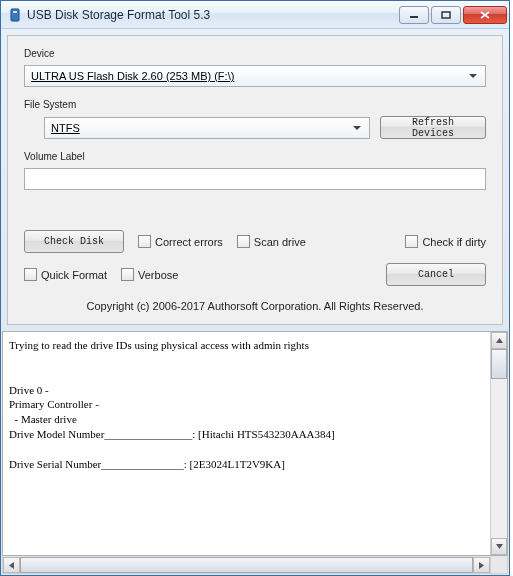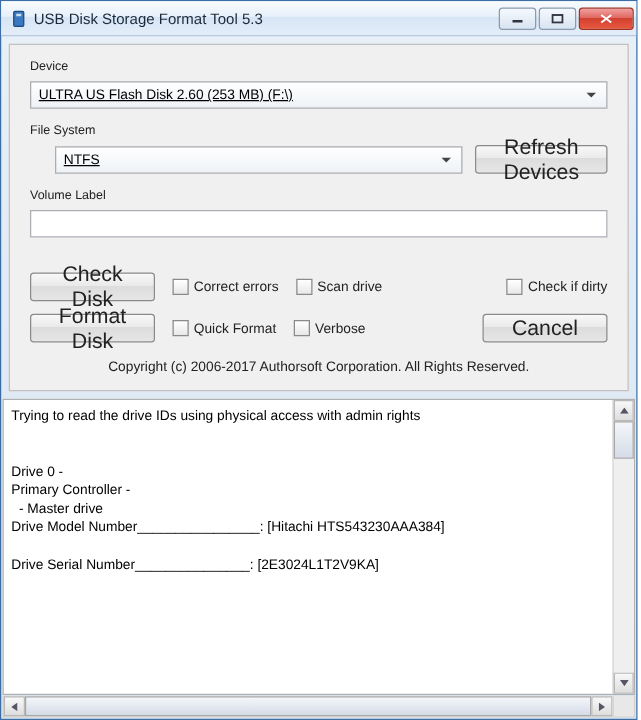--- a/index.html
+++ b/index.html
@@ -64,58 +64,59 @@
 }
 .select .arrow svg { display: block; }
 
 .row-fs { display: flex; gap: 10px; align-items: flex-end; }
 .row-fs .fs-col { flex: 1; padding-left: 20px; }
 .btn {
   height: 23px;
   border: 1px solid #8a8a8a;
   border-radius: 3px;
   background: linear-gradient(to bottom, #f8f8f8 0%, #eaeaea 45%, #dcdcdc 46%, #e6e6e6 100%);
-  font-size: 17px; color: #222;
+  font-size: 10px; color: #222;
   cursor: pointer;
   padding: 0 8px;
   min-width: 90px;
   text-align: center;
-  display: flex; align-items: center; justify-content: center;
+  display: flex; align-items: center; justify-content: center; font-family: Liberation Mono, monospace;
 }
 .refresh-btn { width: 106px; }
 
 .textinput {
   width: 100%; height: 22px;
   border: 1px solid #abadb3;
   background: #fff;
   padding: 0 4px;
 }
 
 .action-row {
   display: flex; align-items: center; gap: 14px;
-  margin-top: 20px;
+  margin-top: 32px;
 }
 .action-row .btn { width: 100px; min-width: 100px; }
 .chk { display: flex; align-items: center; gap: 4px; font-size: 11px; color: #222; }
 .chk-box {
   width: 13px; height: 13px;
   border: 1px solid #8a8a8a;
   background: linear-gradient(to bottom, #fff, #e8e8e8);
 }
 .spacer { flex: 1; }
 
 .copyright { text-align: center; font-size: 11px; color: #222; margin: 14px 0 2px 0; }
 
 .log-area {
   flex: 1;
   margin: 0 1px 1px 1px;
   border: 1px solid #b0b0b0;
   background: #fff;
   position: relative;
   display: flex;
+  font-family: Liberation Serif, serif;
 }
 .log-text {
   flex: 1;
   padding: 6px 4px 4px 6px;
   font-size: 11px;
   color: #000;
   line-height: 1.35;
   white-space: pre-wrap;
   overflow: hidden;
 }
@@ -232,21 +233,20 @@
         <span>Scan drive</span>
       </label>
       <div class="spacer"></div>
       <label class="chk">
         <span class="chk-box"></span>
         <span>Check if dirty</span>
       </label>
     </div>
 
     <div class="action-row" style="margin-top:10px">
-      <div class="btn">Format Disk</div>
       <label class="chk">
         <span class="chk-box"></span>
         <span>Quick Format</span>
       </label>
       <label class="chk">
         <span class="chk-box"></span>
         <span>Verbose</span>
       </label>
       <div class="spacer"></div>
       <div class="btn" style="width:100px">Cancel</div>

